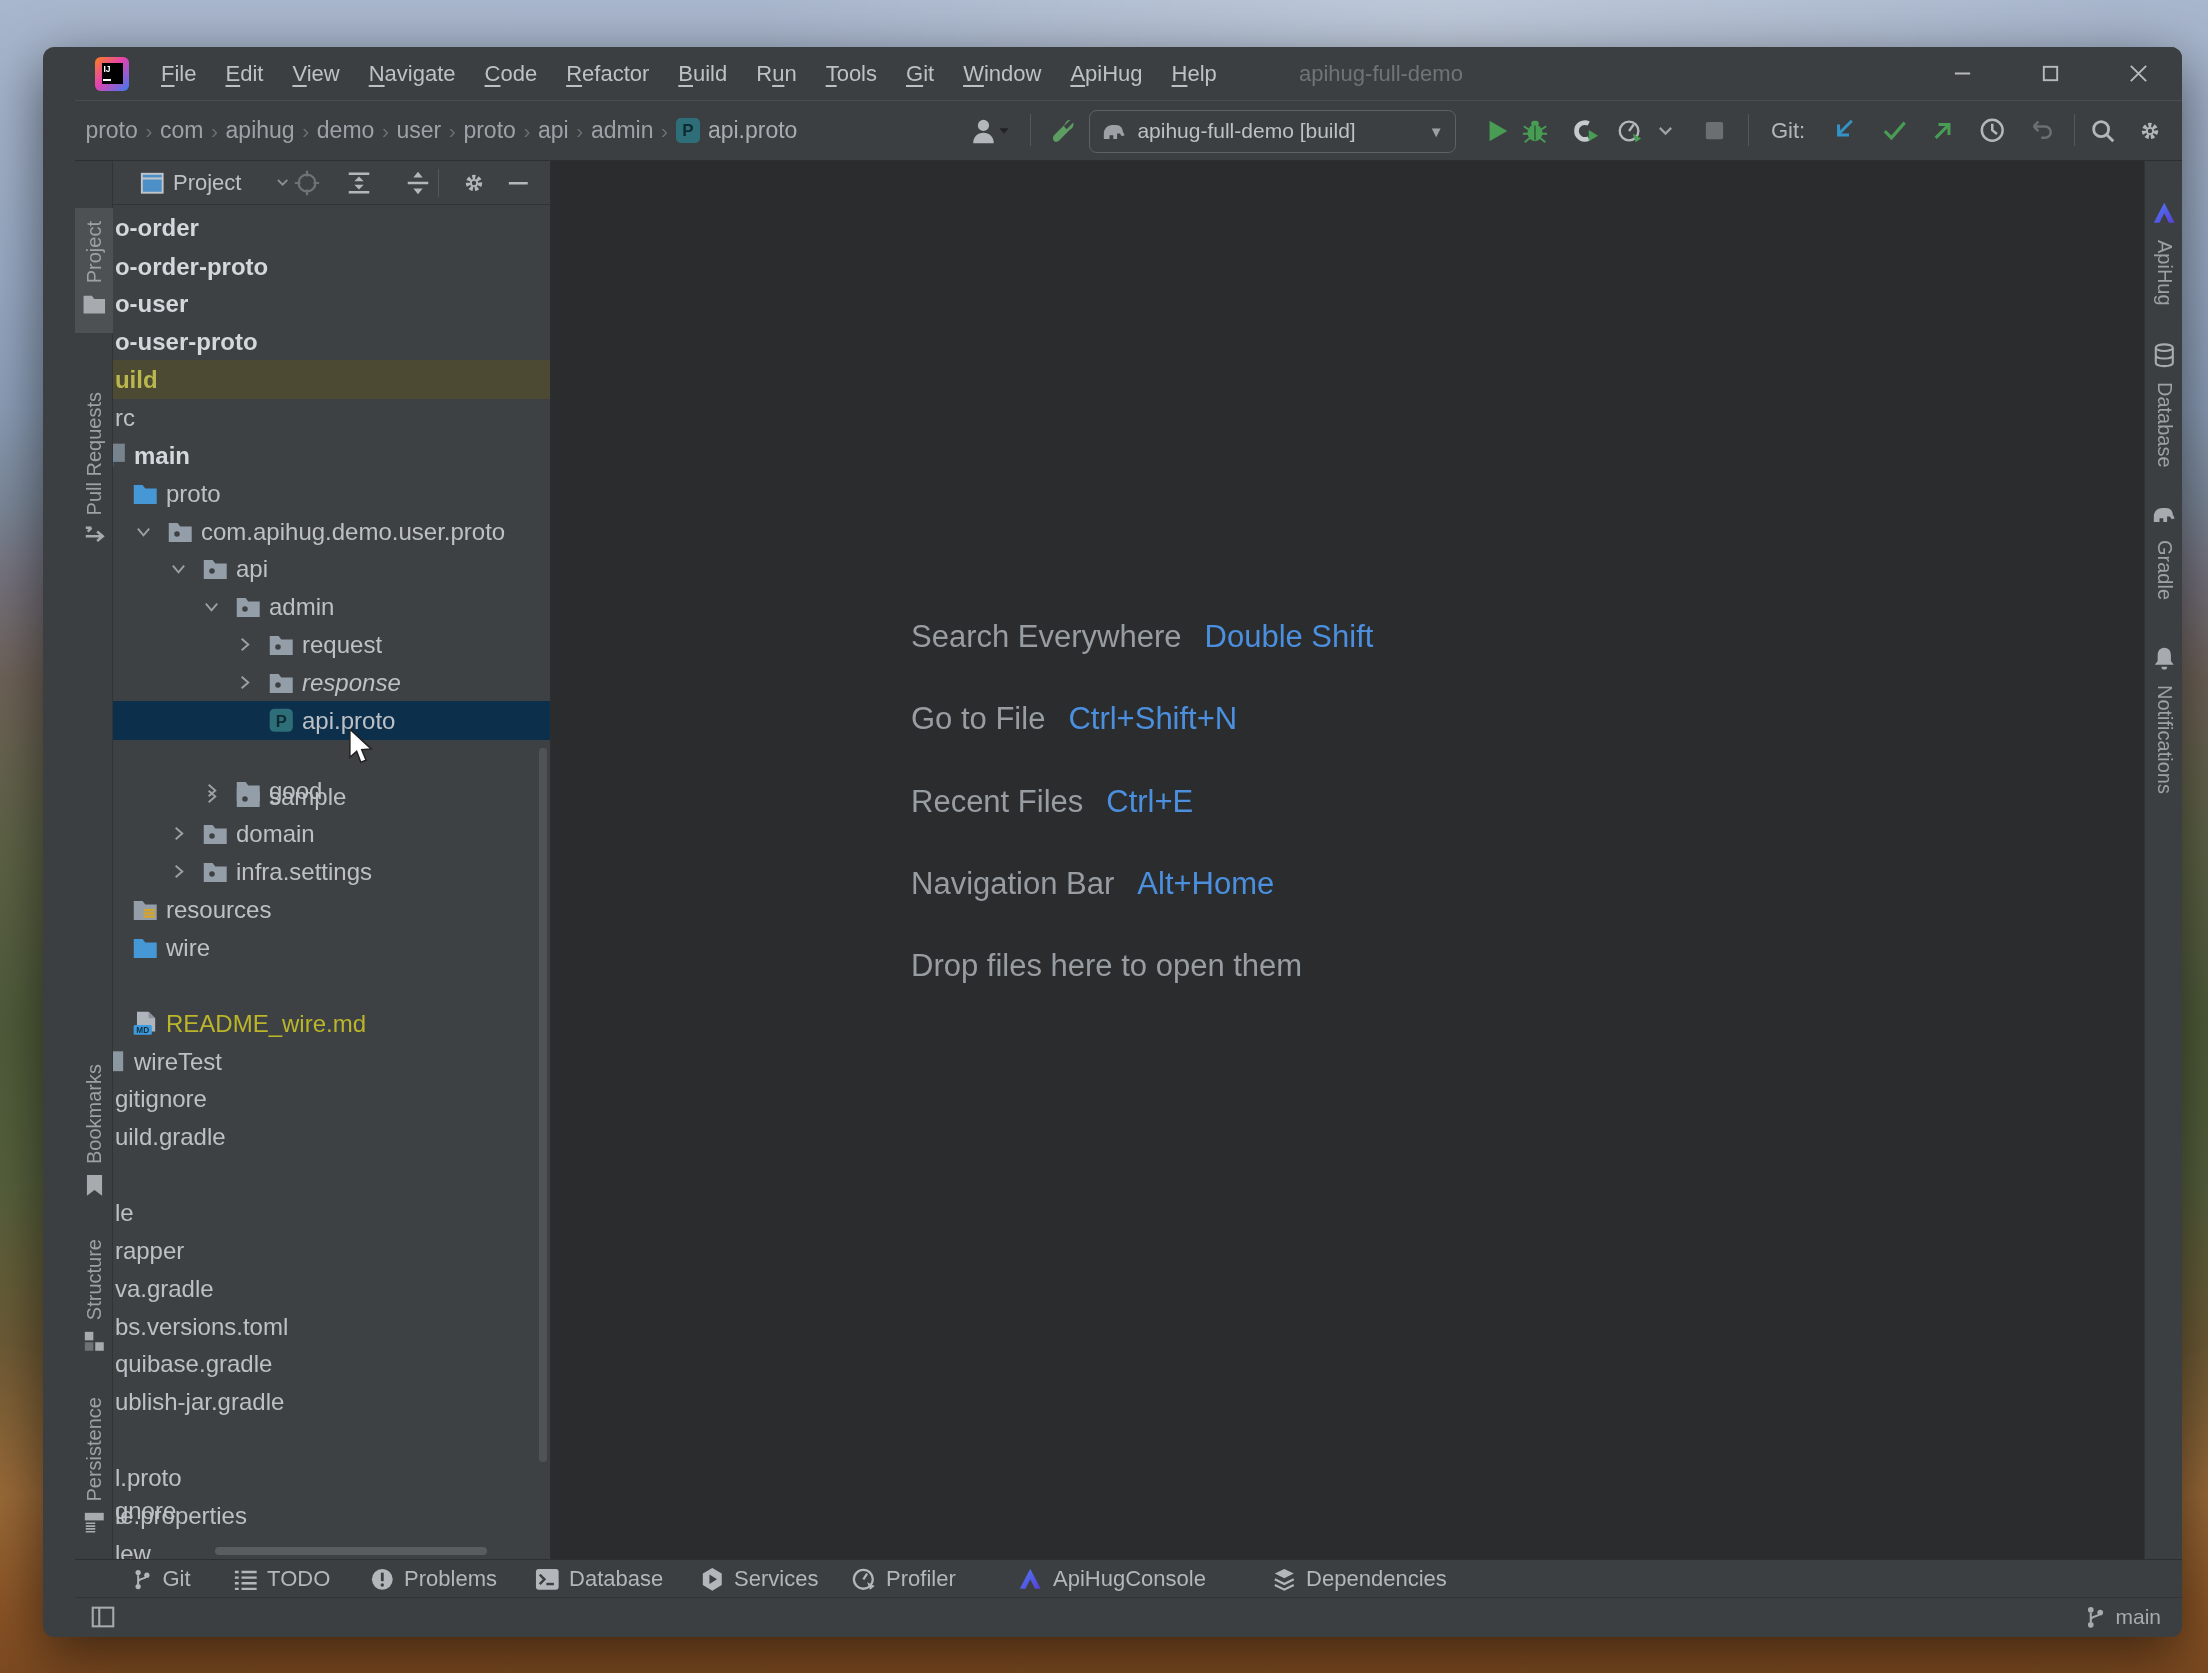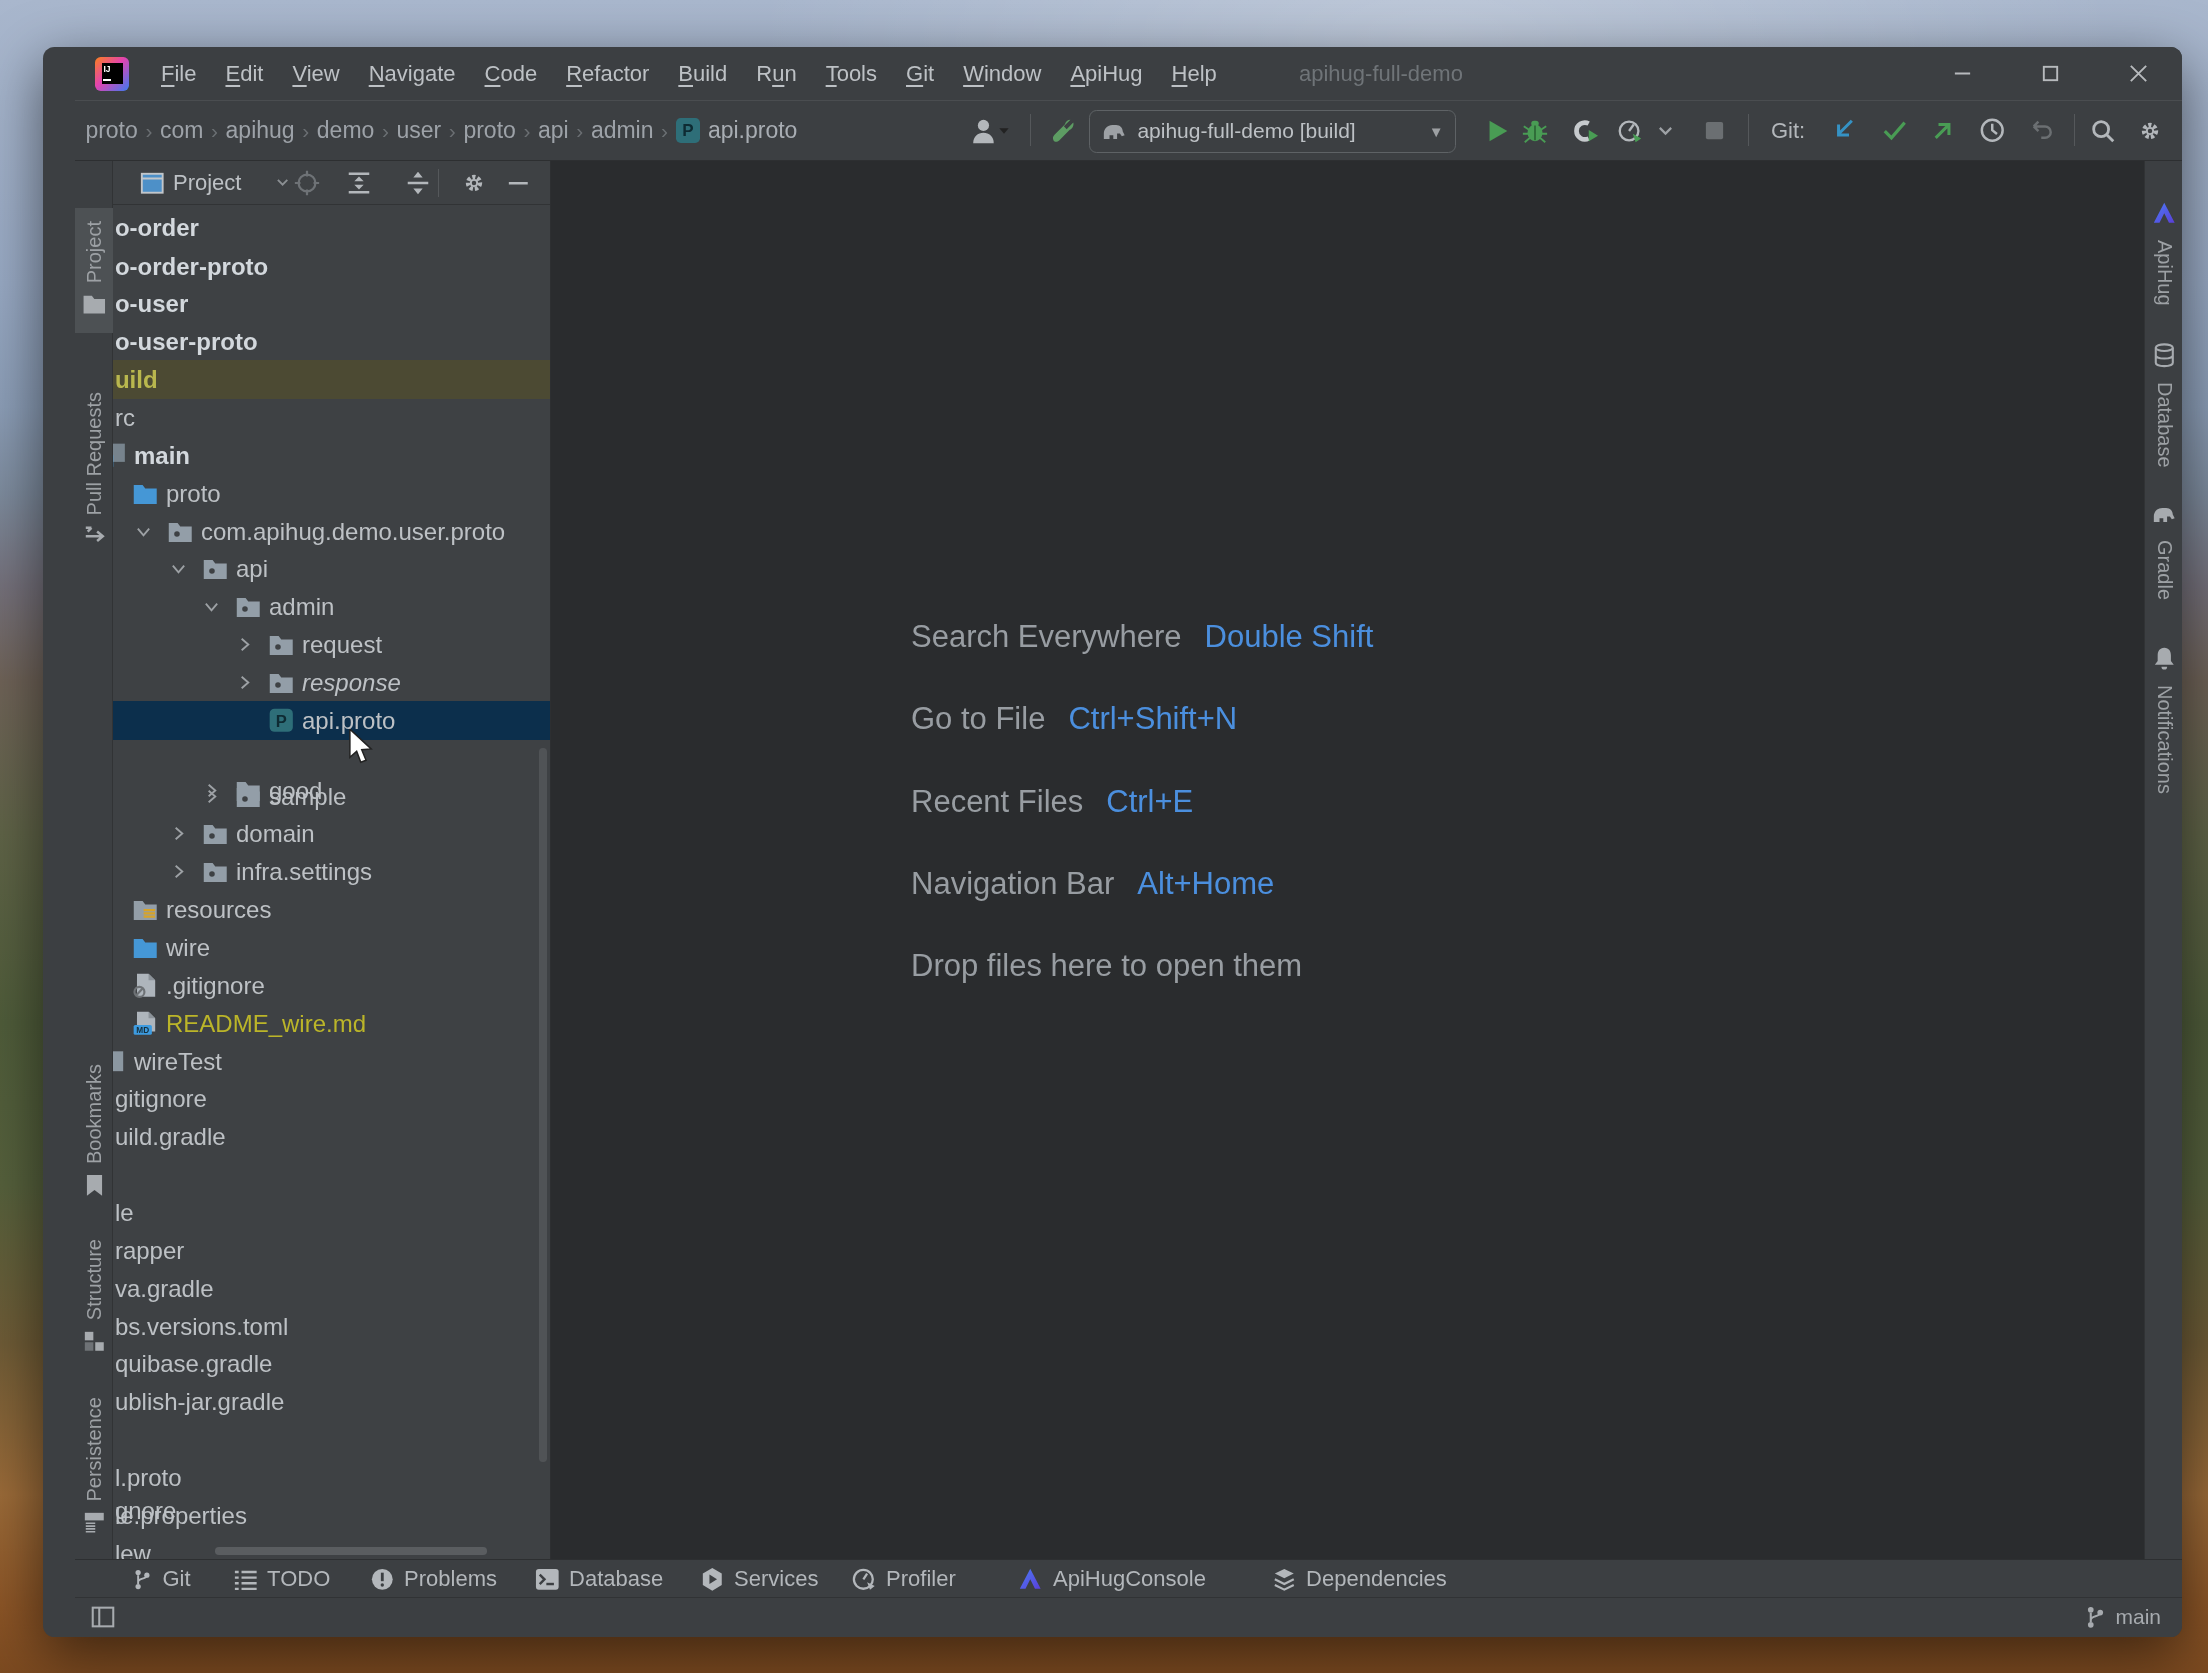--- a/index.html
+++ b/index.html
@@ -524,31 +524,20 @@
               <span class="titem lbl" style="left: 53px;">resources</span>
             </div>
             <div class="trow" style="top: 723px;">
               <span class="titem" style="left: 19px;">
                 <svg width="26.5" height="24.6" viewBox="0 0 16 15">
                   <path d="M1 2.5h5.4L8 4.5h7V14H1z" fill="#4597d6"></path>
                 </svg>
               </span>
               <span class="titem lbl" style="left: 53px;">wire</span>
             </div>
-            <div class="trow" style="top: 761px;">
-              <span class="titem" style="left: 19px;">
-                <svg width="26.5" height="26.5" viewBox="0 0 16 16">
-                  <path d="M3 1h7l4 4v10H3z" fill="#aeb5bc"></path>
-                  <path d="M10 1v4h4" fill="#8b9299"></path>
-                  <circle cx="4.5" cy="12" r="3" fill="none" stroke="#6e7276" stroke-width="1.3"></circle>
-                  <path d="M2.6 14l3.8-4" stroke="#6e7276" stroke-width="1.3"></path>
-                </svg>
-              </span>
-              <span class="titem lbl" style="left: 53px;">.gitignore</span>
-            </div>
             <div class="trow yellow" style="top: 799px;">
               <span class="titem" style="left: 19px;">
                 <svg width="26.5" height="26.5" viewBox="0 0 16 16" style="font-size:25px">
                   <path d="M3 1h7l4 4v8H3z" fill="#aeb5bc"></path>
                   <path d="M10 1v4h4" fill="#8b9299"></path>
                   <rect x="1" y="9" width="11" height="6" rx="1" fill="#3d9be0"></rect>
                   <text x="6.5" y="13.8" text-anchor="middle" font-size="5" font-weight="bold" fill="#16303d" font-family="Liberation Sans,sans-serif">MD</text>
                 </svg>
               </span>
               <span class="titem lbl" style="left: 53px;">README_wire.md</span>

